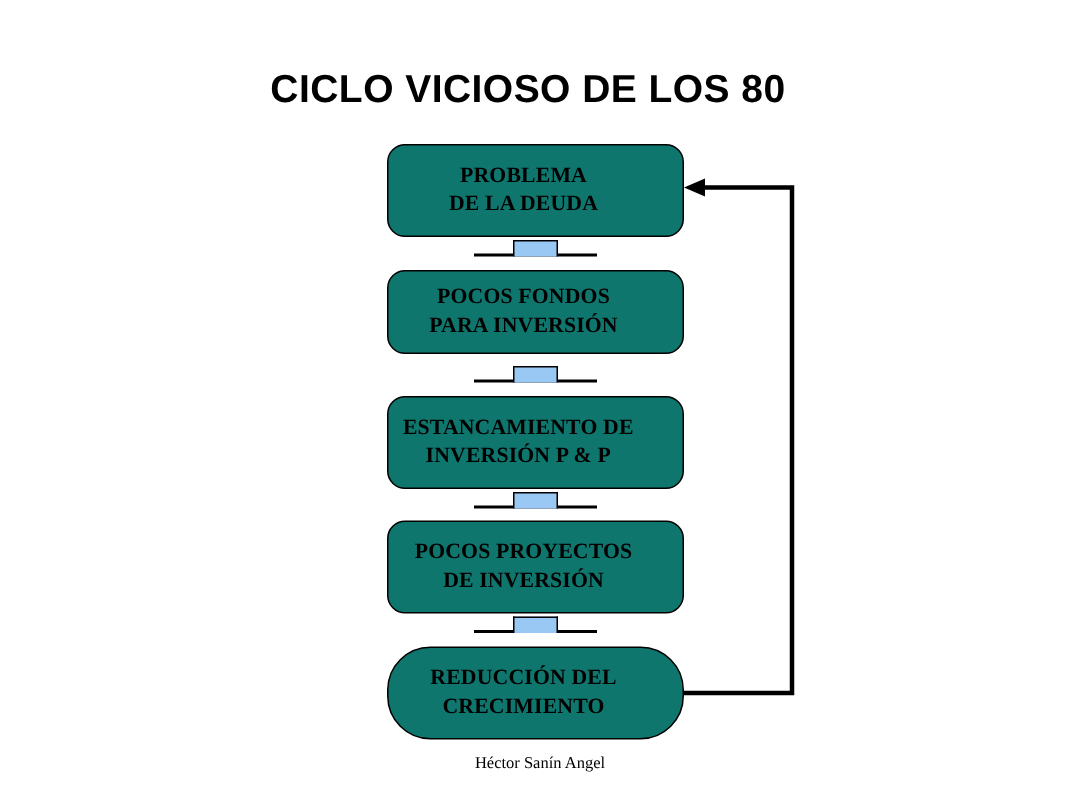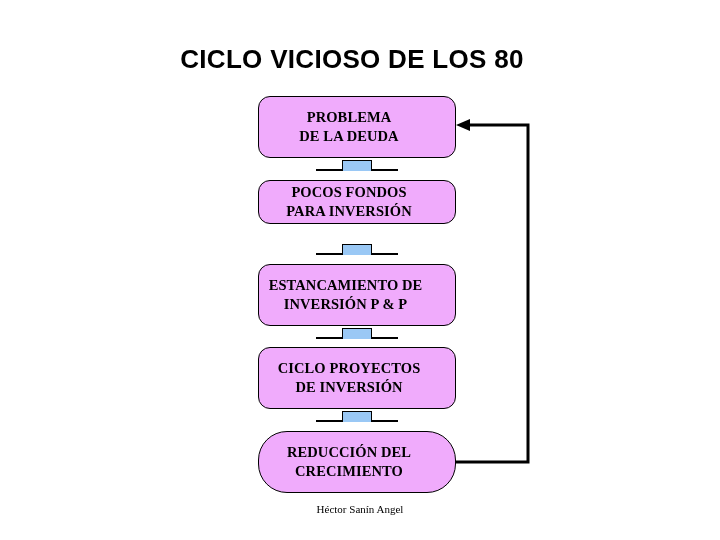--- a/index.html
+++ b/index.html
@@ -47,21 +47,21 @@
     top: 0;
     width: 720px;
     height: 540px;
   }
 
   .flow-node {
     position: absolute;
     left: 258px;
     width: 198px;
     box-sizing: border-box;
-    background: #f0abfc;
+    background: #0f766e;
     border: 1.6px solid #000000;
     border-radius: 12px;
     display: flex;
     align-items: center;
     justify-content: center;
   }
 
   .flow-node-label {
     display: block;
     width: 230px;
@@ -71,21 +71,21 @@
     font-weight: bold;
     font-size: 14.5px;
     line-height: 19px;
     color: #000000;
     white-space: pre-line;
     letter-spacing: 0.1px;
   }
 
   
   #node-0 { top: 96px;  height: 62px; }
-  #node-1 { top: 180px; height: 44px; }
+  #node-1 { top: 180px; height: 56px; }
   #node-2 { top: 264px; height: 62px; }
   #node-3 { top: 347px; height: 62px; }
   #node-4 { top: 431px; height: 62px; border-radius: 29px; }
 
   
   #node-2 .flow-node-label {
     width: 244px;
     margin-left: -23px;
   }
 
@@ -177,21 +177,21 @@
       <span class="flow-node-label">ESTANCAMIENTO DE
 INVERSIÓN P &amp; P</span>
     </div>
 
     <div class="flow-connector" id="conn-2">
       <div class="connector-bar"></div>
       <div class="connector-box"></div>
     </div>
 
     <div class="flow-node" id="node-3">
-      <span class="flow-node-label">CICLO PROYECTOS
+      <span class="flow-node-label">POCOS PROYECTOS
 DE INVERSIÓN</span>
     </div>
 
     <div class="flow-connector" id="conn-3">
       <div class="connector-bar"></div>
       <div class="connector-box"></div>
     </div>
 
     <div class="flow-node" id="node-4">
       <span class="flow-node-label">REDUCCIÓN DEL

